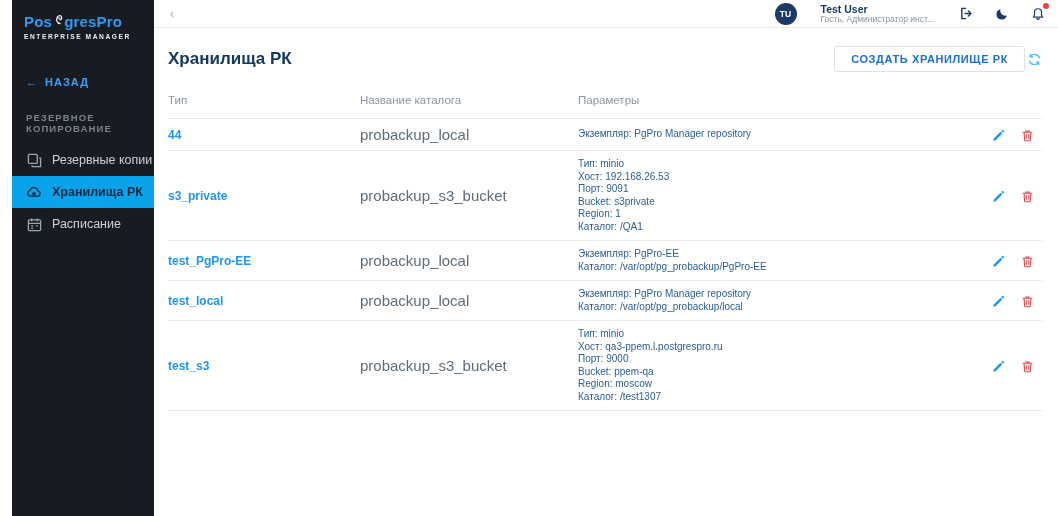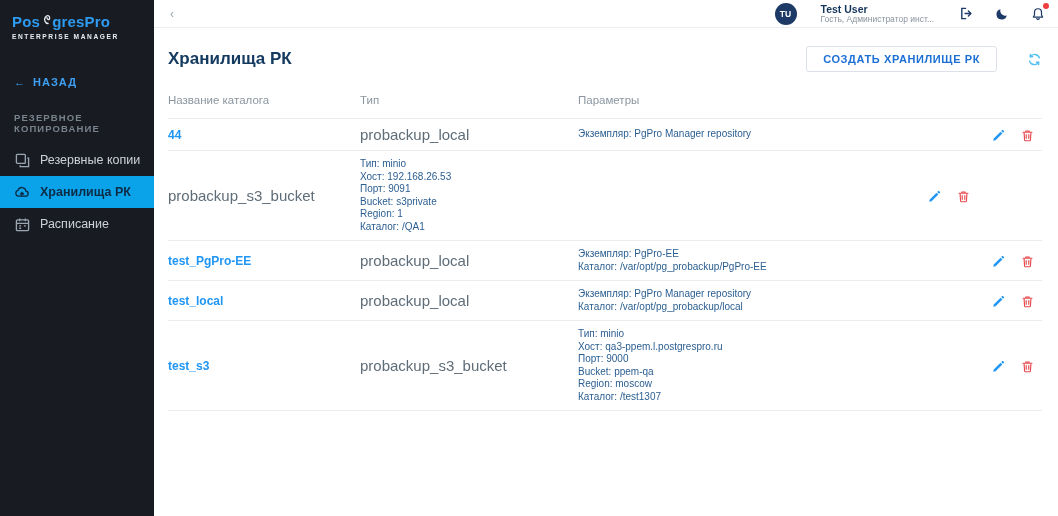--- a/index.html
+++ b/index.html
@@ -1,21 +1,21 @@
 <!DOCTYPE html>
 <html lang="ru"><head>
 <meta charset="utf-8">
 <title>PPEM — Хранилища РК</title>
 <style>
   * { margin:0; padding:0; box-sizing:border-box; }
   html,body { width:1058px; height:516px; overflow:hidden; }
   body { font-family:"Liberation Sans", sans-serif; background:#ffffff; position:relative; }
 
   
-  .sidebar { position:absolute; left:0; top:0; width:154px; height:516px; background:#181c22; color:#ccd2d8; }
+  .sidebar { position:absolute; left:12px; top:0; width:154px; height:516px; background:#181c22; color:#ccd2d8; }
   .logo-block { padding:10px 12px 0 12px; }
   .logo-line { display:flex; align-items:flex-end; color:#2e9bf0; font-size:15px; font-weight:bold; letter-spacing:.2px; }
   .logo-line svg { margin:0 0 1px 1px; }
   .logo-sub { color:#e8edf2; font-size:6.6px; letter-spacing:1.6px; margin-top:3px; font-weight:bold; }
   .back-link { display:flex; align-items:center; gap:7px; margin-top:36px; padding-left:14px; color:#3da0f5; font-size:11px; font-weight:bold; letter-spacing:1px; cursor:pointer; }
   .section-label { margin-top:24px; padding-left:14px; color:#79838d; font-size:9.5px; font-weight:bold; letter-spacing:1.1px; }
   .nav { margin-top:10px; }
   .nav-item { display:flex; align-items:center; gap:10px; height:32px; padding-left:14px; font-size:12.5px; cursor:pointer; }
   .nav-item .ic { width:16px; height:16px; flex:0 0 16px; color:#9aa6b2; display:flex; align-items:center; justify-content:center; }
   .nav-item.active { background:#0aa3e9; color:#0e2a45; font-weight:bold; }
@@ -31,21 +31,21 @@
   .user-name { color:#14365c; font-size:10.5px; font-weight:bold; }
   .user-role { color:#8a949e; font-size:8.5px; }
   .topbar-icons { display:flex; align-items:center; gap:20px; margin-left:24px; }
   .tb-ic { width:16px; height:16px; color:#1d3a66; position:relative; cursor:pointer; display:flex; align-items:center; justify-content:center; }
   .bell-dot { position:absolute; top:-3px; right:-3px; width:6px; height:6px; border-radius:50%; background:#f03e3e; }
 
   
   .content { padding:18px 16px 0 14px; }
   .page-head { display:flex; align-items:center; justify-content:space-between; margin-bottom:16px; }
   .page-title { color:#153a60; font-size:17px; font-weight:bold; }
-  .head-right { display:flex; align-items:center; gap:30px; }
+  .head-right { display:flex; align-items:center; gap:2px; }
   .create-btn { background:#fff; border:1px solid #dbe1e6; border-radius:3px; padding:6px 16px; color:#1c6fd4; font-size:11px; font-weight:bold; letter-spacing:.6px; font-family:"Liberation Sans", sans-serif; cursor:pointer; }
   .refresh-ic { width:15px; height:15px; color:#54c0ef; cursor:pointer; }
 
   .tbl { width:100%; }
   .tbl-head, .tbl-row { display:grid; grid-template-columns:192px 218px 1fr 64px; align-items:center; }
   .tbl-head { color:#8b96a0; font-size:11.5px; padding:6px 0 12px 0; border-bottom:1px solid #e9edf0; }
   .tbl-row { border-bottom:1px solid #e9edf0; padding:7px 0; min-height:32px; }
   .cell-name { color:#2196f3; font-size:12px; font-weight:bold; cursor:pointer; }
   .cell-type { color:#5f6d78; font-size:15px; }
   .cell-params { color:#2b5e91; font-size:10px; line-height:12.5px; }
@@ -152,22 +152,22 @@
               <path d="M3.6 2.6V5h2.4" fill="none" stroke="currentColor" stroke-width="1.5" stroke-linecap="round" stroke-linejoin="round"></path>
               <path d="M2.8 9.8A5.4 5.4 0 0 0 12.4 11" fill="none" stroke="currentColor" stroke-width="1.5" stroke-linecap="round"></path>
               <path d="M12.4 13.4V11H10" fill="none" stroke="currentColor" stroke-width="1.5" stroke-linecap="round" stroke-linejoin="round"></path>
             </svg>
         </span>
       </div>
     </div>
 
     <div class="tbl">
       <div class="tbl-head">
+        <div>Тип</div>
         <div>Название каталога</div>
-        <div>Тип</div>
         <div>Параметры</div>
         <div></div>
       </div>
       <div id="tbody">
   <div class="tbl-row">
     <div class="cell-name">44</div>
     <div class="cell-type">probackup_local</div>
     <div class="cell-params">
               <div>Экземпляр: PgPro Manager repository</div>
             </div>
@@ -182,20 +182,21 @@
         <svg width="13" height="13" viewBox="0 0 16 16">
                   <path d="M2.5 4h11M6 4V2.5h4V4" fill="none" stroke="currentColor" stroke-width="1.4" stroke-linecap="round"></path>
                   <path d="M3.8 4.5l.6 9a1 1 0 0 0 1 .9h5.2a1 1 0 0 0 1-.9l.6-9" fill="none" stroke="currentColor" stroke-width="1.4"></path>
                   <path d="M6.4 7v4.5M9.6 7v4.5" stroke="currentColor" stroke-width="1.4" stroke-linecap="round"></path>
                 </svg>
       </span>
     </div>
   </div>
 
   <div class="tbl-row">
+    <div class="cell-name">s3_private</div>
     <div class="cell-type">probackup_s3_bucket</div>
     <div class="cell-params">
               <div>Тип: minio</div>
               <div>Хост: 192.168.26.53</div>
               <div>Порт: 9091</div>
               <div>Bucket: s3private</div>
               <div>Region: 1</div>
               <div>Каталог: /QA1</div>
             </div>
     <div class="cell-actions">

